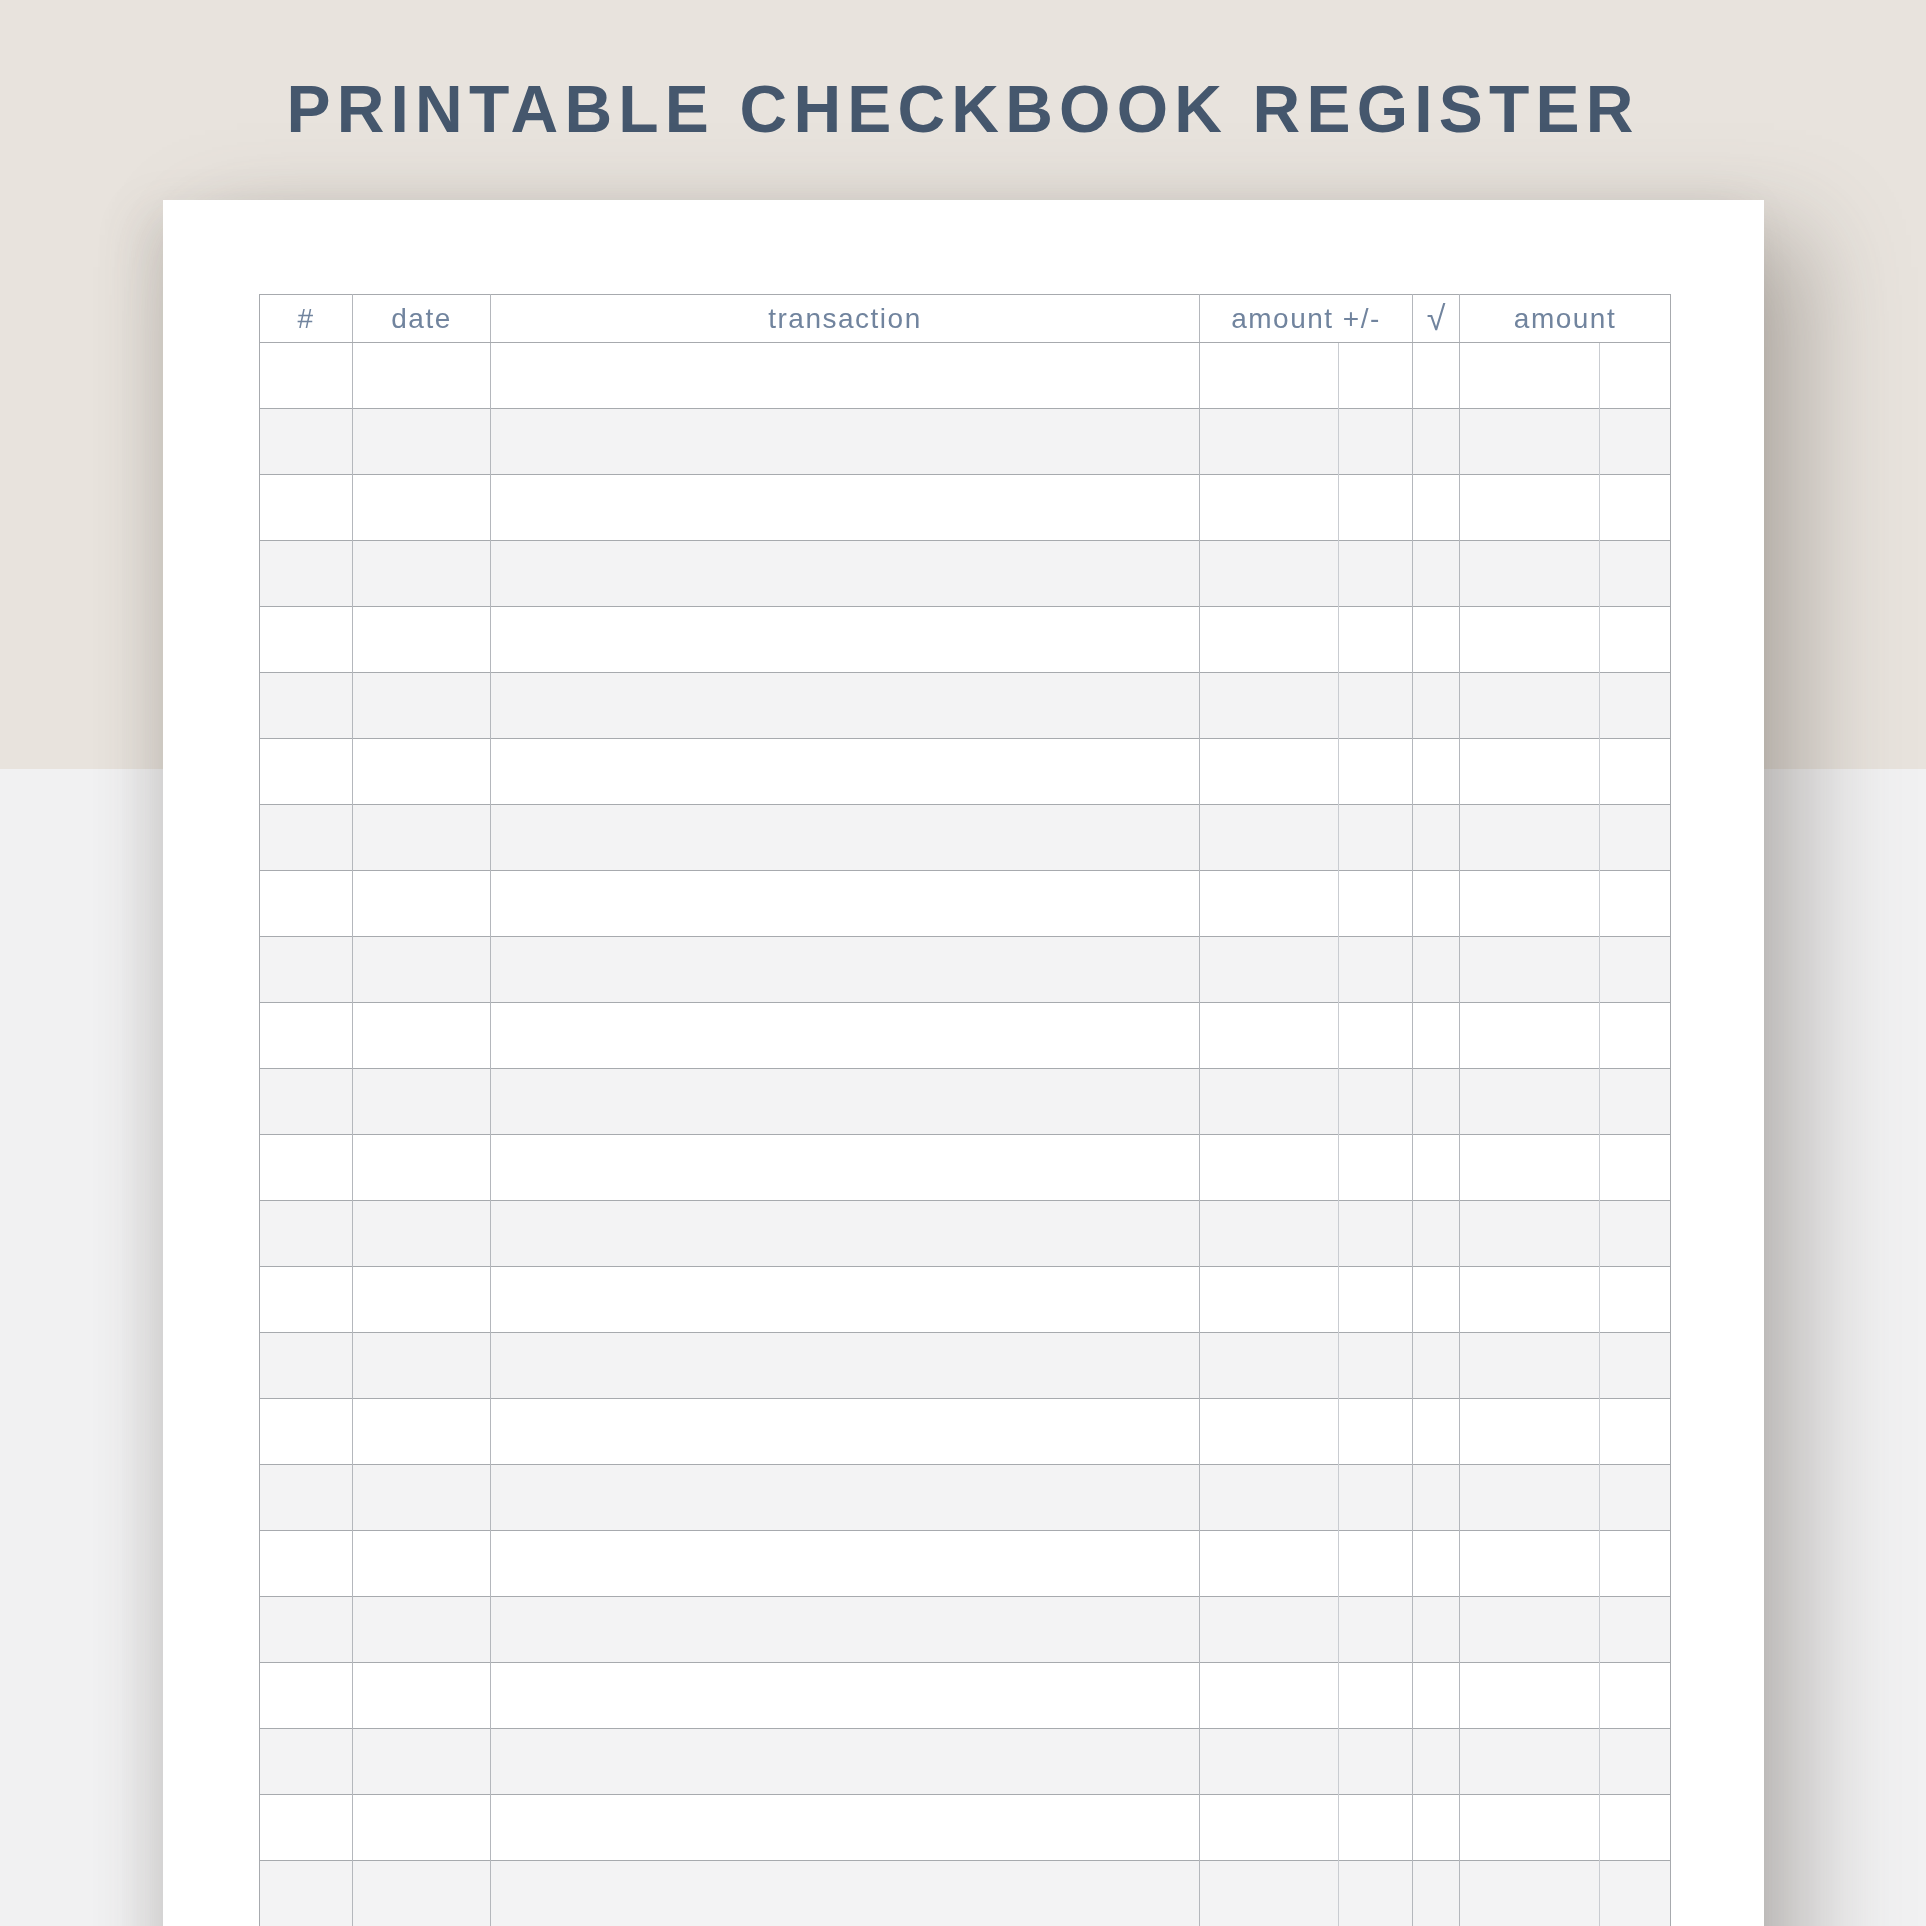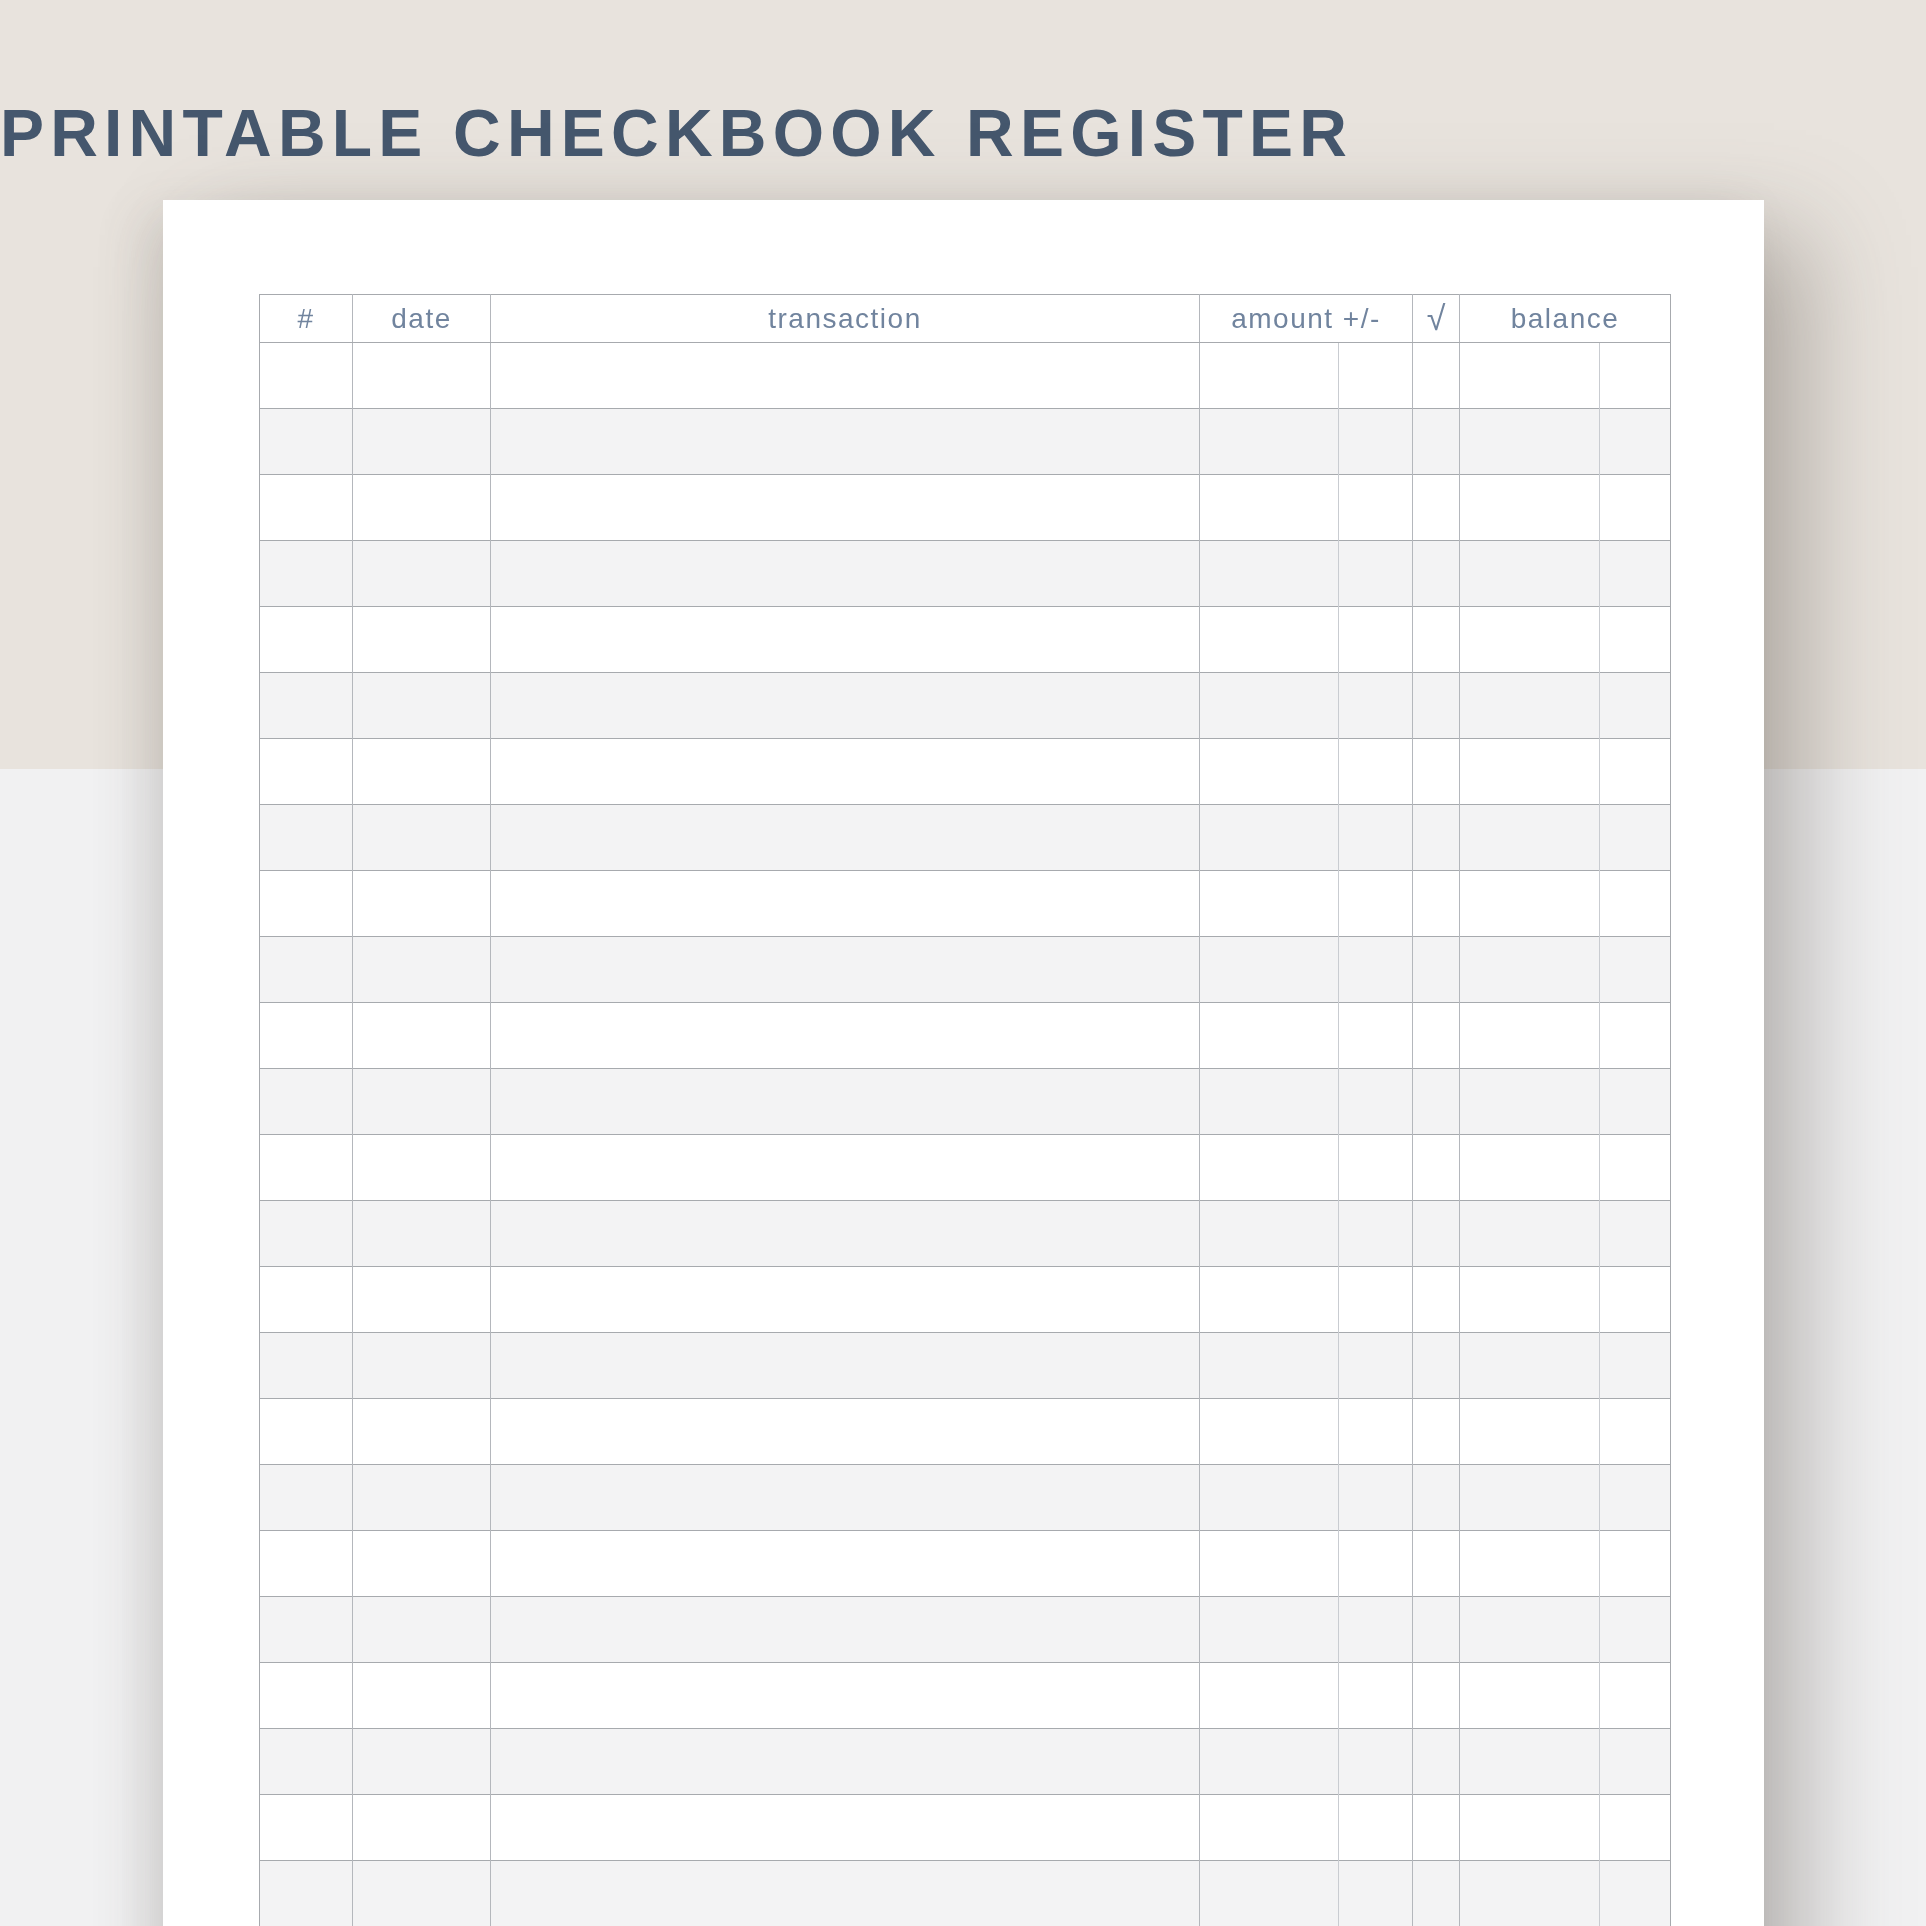--- a/index.html
+++ b/index.html
@@ -20,27 +20,26 @@
     overflow:hidden;
     font-family:"Liberation Sans", sans-serif;
     background:linear-gradient(to bottom,
       var(--bg-top) 0px, var(--bg-top) 769px,
       var(--bg-bottom) 769px, var(--bg-bottom) 100%);
   }
   .title{
     position:absolute;
     top:76px; left:0;
     width:1926px;
-    text-align:left;
+    text-align:center;
     font-size:66px;
     font-weight:700;
     line-height:1;
     letter-spacing:6.2px;
     color:var(--title-color);
-    margin-top:24px;
   }
   .paper{
     position:absolute;
     left:163px; top:200px;
     width:1601px; height:1872px;
     background:var(--paper);
     box-shadow:
       42px 35px 92px rgba(95,88,80,0.40),
       -19px 15.4px 46px rgba(95,88,80,0.15);
   }
@@ -104,21 +103,21 @@
       <col class="c-bal-d">
         <col class="c-bal-c">
     </colgroup>
     <thead>
       <tr>
         <th class="h-num">#</th>
         <th class="h-date">date</th>
         <th class="h-trans">transaction</th>
         <th class="h-amt" colspan="2">amount +/-</th>
         <th class="h-chk">√</th>
-        <th class="h-bal" colspan="2">balance</th>
+        <th class="h-bal" colspan="2">amount</th>
       </tr>
     </thead>
     <tbody id="register-body">
         <tr>
           <td class="num"></td>
           <td class="date"></td>
           <td class="trans"></td>
           <td class="amt-d"></td>
           <td class="amt-c"></td>
           <td class="chk"></td>

